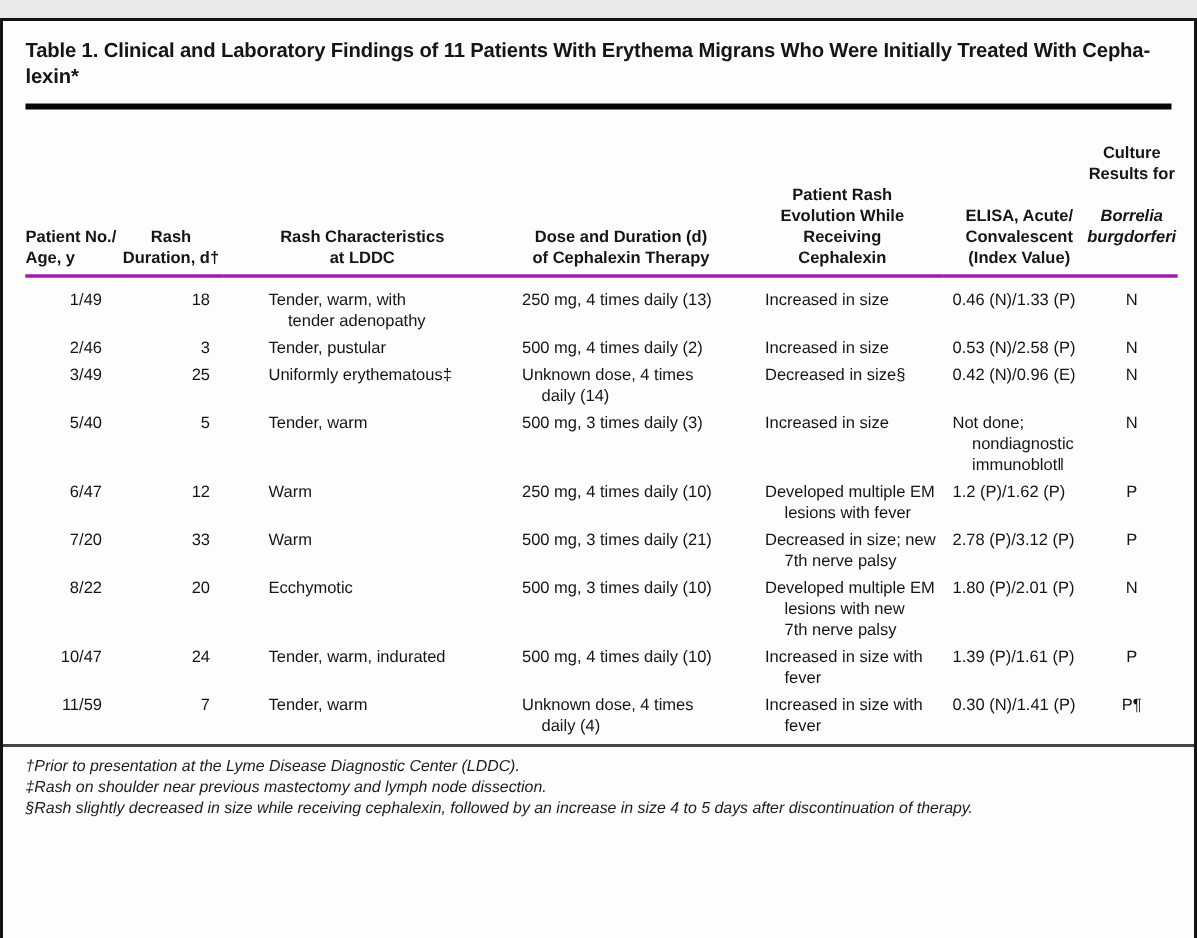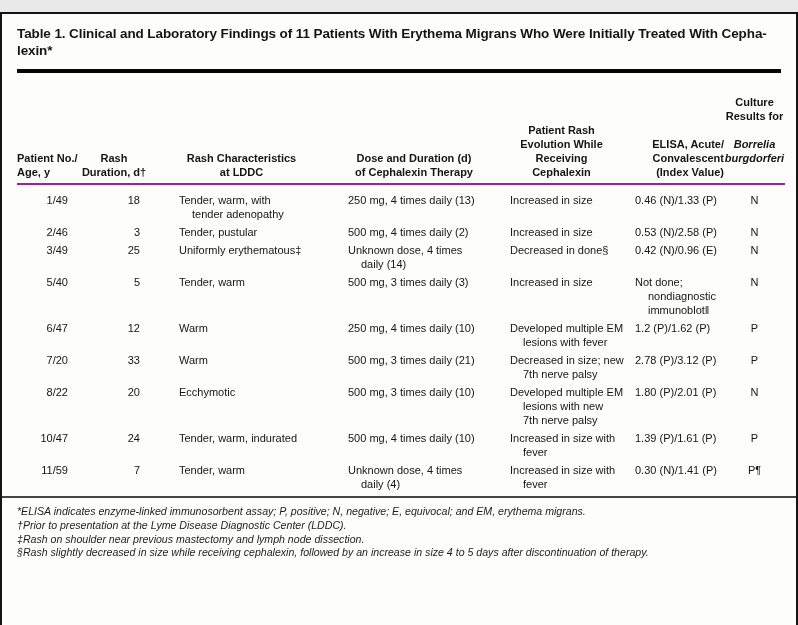--- a/index.html
+++ b/index.html
@@ -29,21 +29,21 @@
     font-size:11px; line-height:14px;
   }
   thead th {
     font-weight:bold; vertical-align:bottom;
     padding:8px 0 4px 0;
     border-bottom:2px solid #a21caf;
     white-space:pre-line; text-align:center;
     font-size:11px; line-height:14px;
   }
   th.h-patient { text-align:left; }
-  th.h-elisa   { text-align:right; padding-left:6px; }
+  th.h-elisa   { text-align:center; padding-left:6px; }
   th .species  { font-style:italic; display:block; }
   th .cul-main { display:block; }
 
   tbody td { vertical-align:top; padding:2px 0; }
   tbody tr:first-child td { padding-top:8px; }
   td.c1 { text-align:right; padding-right:11px; }
   td.c2 { text-align:right; padding-right:9px; }
   td.c3 { padding-left:30px; }
   td.c4 { padding-left:14px; }
   td.c5 { padding-left:16px; }
@@ -146,21 +146,21 @@
     <td class="c1">3/49</td>
     <td class="c2">25</td>
     <td class="c3">
             <span class="hang">Uniformly erythematous‡</span>
           </td>
     <td class="c4">
             <span class="hang">Unknown dose, 4 times
 daily (14)</span>
           </td>
     <td class="c5">
-            <span class="hang">Decreased in done§</span>
+            <span class="hang">Decreased in size§</span>
           </td>
     <td class="c6">
             <span class="hang">0.42 (N)/0.96 (E)</span>
           </td>
     <td class="c7">N</td>
   </tr>
         <tr>
     <td class="c1">5/40</td>
     <td class="c2">5</td>
     <td class="c3">
@@ -269,18 +269,17 @@
     <td class="c6">
             <span class="hang">0.30 (N)/1.41 (P)</span>
           </td>
     <td class="c7">P¶</td>
   </tr>
       </tbody>
   </table>
 
   <div class="foot-rule"></div>
   <div class="footnotes">
-      <div class="footnote">*ELISA indicates enzyme-linked immunosorbent assay; P, positive; N, negative; E, equivocal; and EM, erythema migrans.</div>
       <div class="footnote">†Prior to presentation at the Lyme Disease Diagnostic Center (LDDC).</div>
       <div class="footnote">‡Rash on shoulder near previous mastectomy and lymph node dissection.</div>
       <div class="footnote">§Rash slightly decreased in size while receiving cephalexin, followed by an increase in size 4 to 5 days after discontinuation of therapy.</div>
     </div>
 </div>
 
 </body></html>

